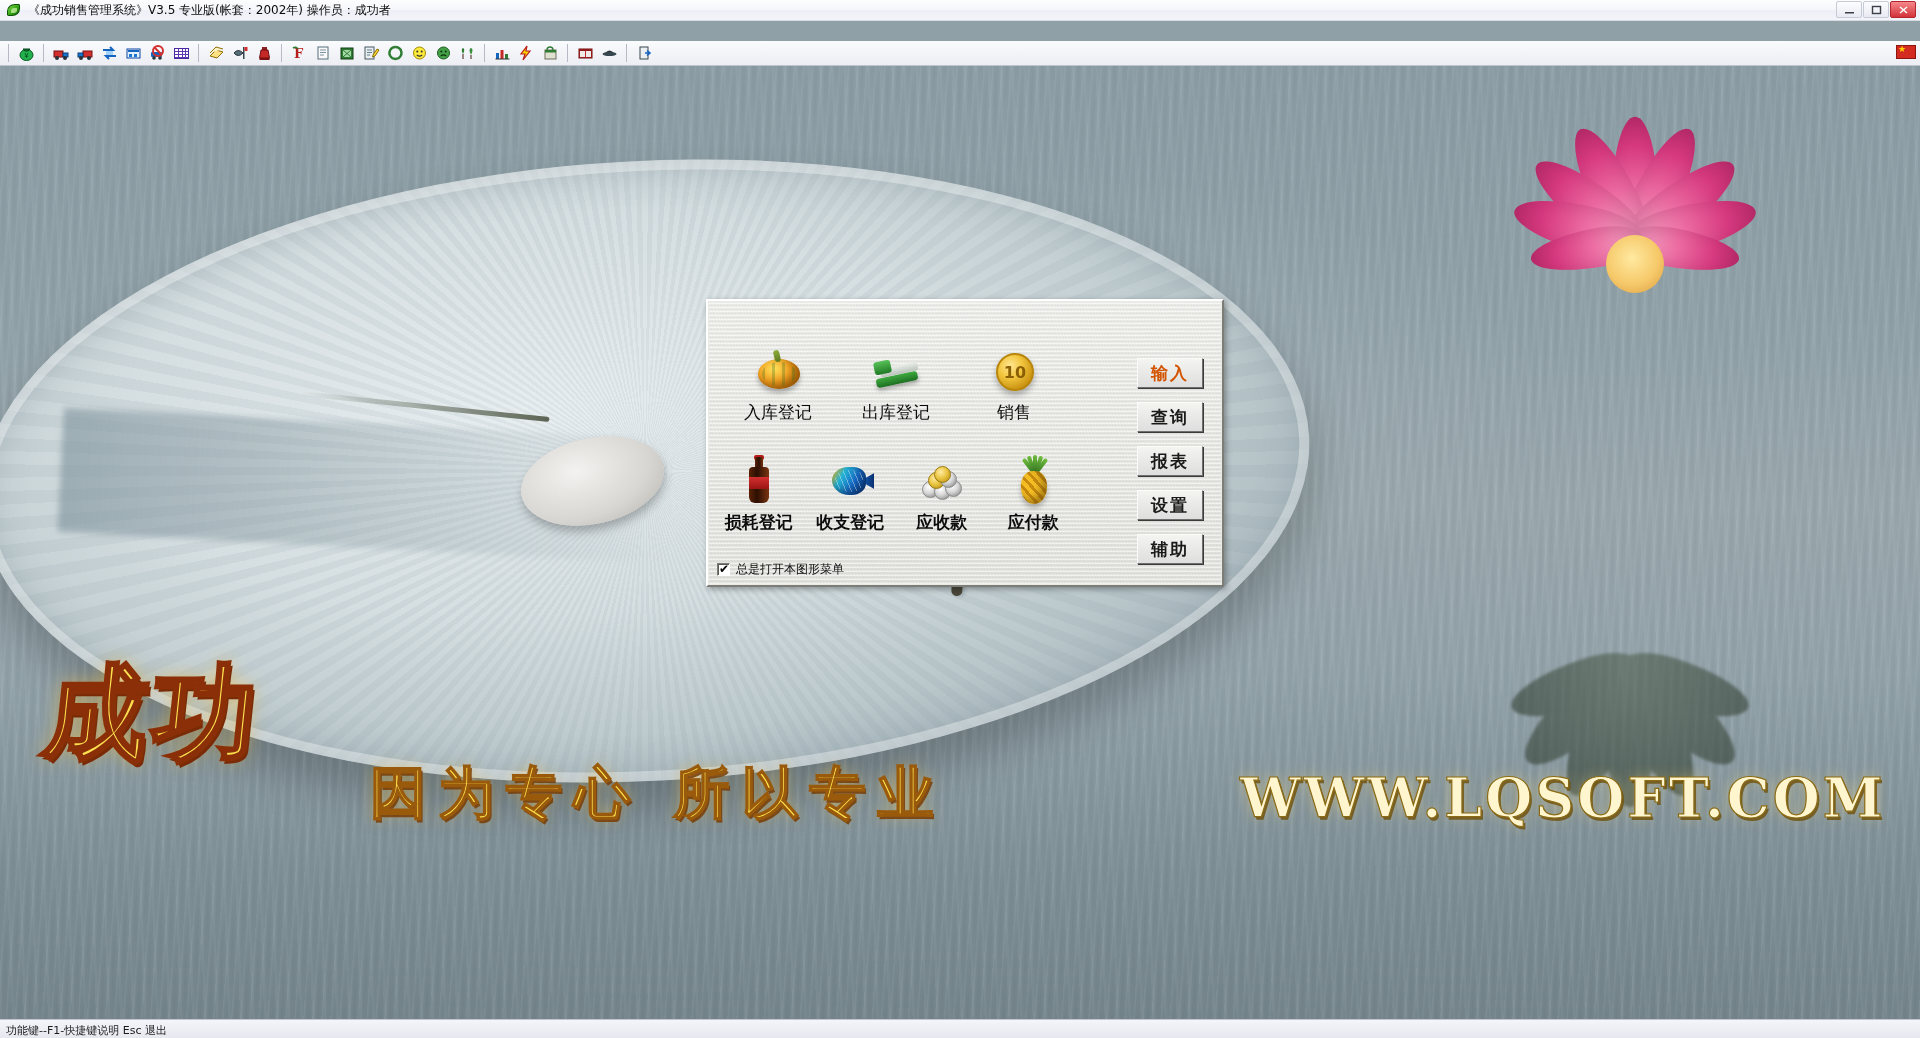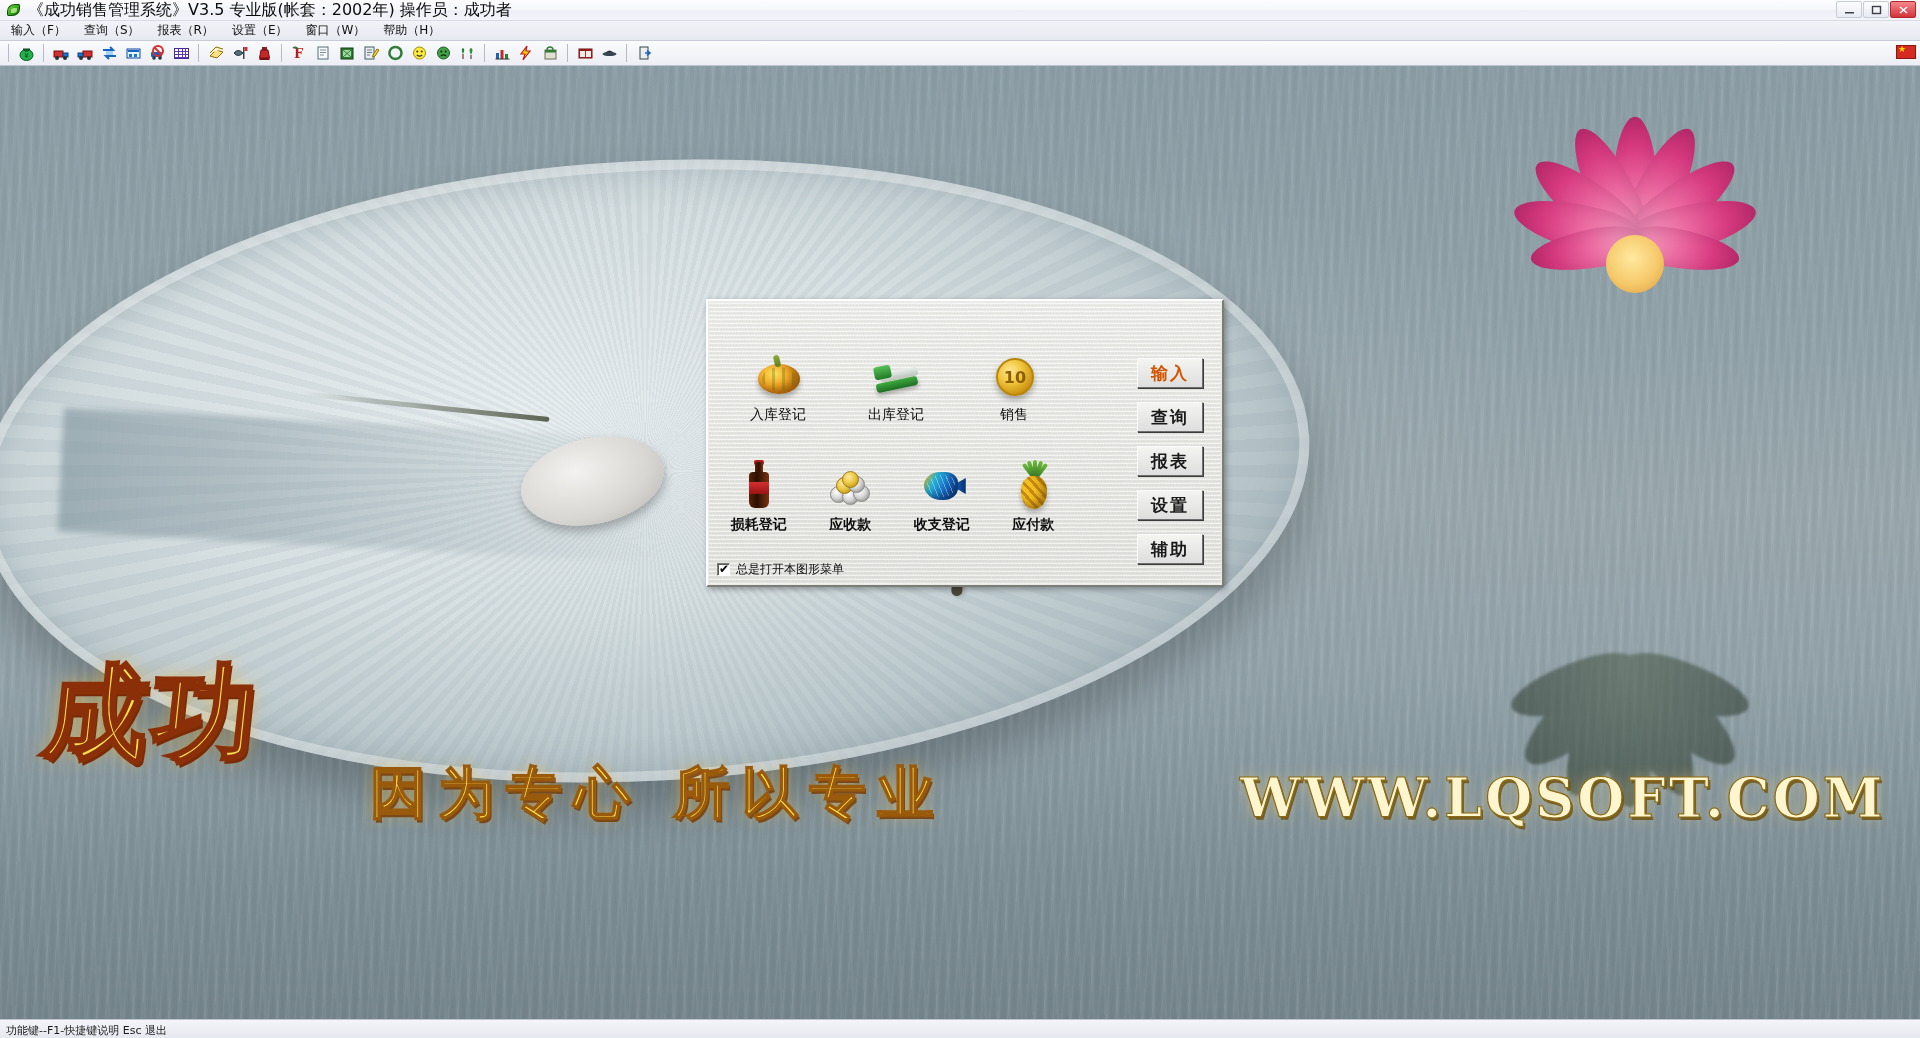--- a/index.html
+++ b/index.html
@@ -24,21 +24,21 @@
     position:absolute; left:1px; top:1px; width:13px; height:12px;
     background:linear-gradient(135deg,#7ddc4a 0%,#35a314 55%,#15690a 100%);
     border-radius:60% 12% 60% 12%;
     border:1px solid #0d5208;
   }
   .tb-icon .leaf:after{
     content:""; position:absolute; left:3px; top:3px; width:6px; height:5px;
     background:#cdf3a9; border-radius:60% 10% 60% 10%; opacity:.75;
   }
   .tb-title{
-    font-size:16px; color:#0b0b0b; white-space:nowrap; letter-spacing:0px;
+    font-size:12px; color:#0b0b0b; white-space:nowrap; letter-spacing:0px;
     font-family:"DejaVu Sans","Liberation Sans",sans-serif;
   }
   .win-btns{ position:absolute; right:4px; top:1px; display:flex; gap:0px; }
   .win-btn{
     width:26px; height:17px; margin-left:1px;
     border:1px solid #c7cbd6; border-radius:2px;
     background:linear-gradient(to bottom,#fdfdff,#e9ebf3);
     display:flex; align-items:center; justify-content:center;
     font-size:9px; color:#33373f; line-height:1;
   }
@@ -212,21 +212,21 @@
   }
   .icon-grid{ position:absolute; left:10px; top:12px; width:360px; }
   .grid-row{ display:flex; }
   .menu-cell{
     width:118px; height:110px; display:flex; flex-direction:column;
     align-items:center; justify-content:flex-end; padding-top:22px;
     cursor:pointer;
   }
   .cell-art{ width:52px; height:52px; position:relative; }
   .cell-label{
-    margin-top:6px; font-size:14px; color:#0c0c0c; white-space:nowrap;
+    margin-top:6px; font-size:17px; color:#0c0c0c; white-space:nowrap;
     font-family:"DejaVu Sans","Liberation Sans",sans-serif; padding:0 2px;
   }
 
   
   .art-pumpkin{
     position:absolute; left:6px; top:16px; width:42px; height:30px; border-radius:50%;
     background:radial-gradient(ellipse at 38% 32%, #ffe05a 0%, #f5a623 42%, #d07b0c 72%, #8a5405 100%);
     box-shadow:inset -6px -4px 10px rgba(90,50,0,.45), 0 4px 5px rgba(0,0,0,.28);
   }
   .art-pumpkin:before{
@@ -390,28 +390,20 @@
           </svg>
       </div>
       <div class="win-btn close">
         <svg width="11" height="10" viewBox="0 0 11 10">
             <path d="M2 2 L9 8 M9 2 L2 8" stroke="#ffffff" stroke-width="1.5" fill="none"></path>
           </svg>
       </div>
     </div>
   </div>
 
-  <div class="menubar">
-    <div class="menu-item">输入（F）</div>
-    <div class="menu-item">查询（S）</div>
-    <div class="menu-item">报表（R）</div>
-    <div class="menu-item">设置（E）</div>
-    <div class="menu-item">窗口（W）</div>
-    <div class="menu-item">帮助（H）</div>
-  </div>
 
   <div class="toolbar">
 
     <div class="tsep"></div>
     <div class="tbtn">
       <svg class="ico" viewBox="0 0 17 16">
           <ellipse cx="8.5" cy="10" rx="6.5" ry="5.5" fill="#22b14c" stroke="#0a5c21"></ellipse>
           <path d="M5 4 h7 l-2 2 h-3 z" fill="#0f7a2c" stroke="#05451a"></path>
           <text x="8.5" y="13" font-size="7" text-anchor="middle" fill="#063d14" font-family="DejaVu Sans">¥</text>
         </svg>
@@ -671,39 +663,39 @@
                   <i class="cap"></i>
                   <i class="neck"></i>
                   <i class="body"></i>
                   <i class="label"></i>
                 </span>
             </span>
             <span class="cell-label">损耗登记</span>
           </div>
           <div class="menu-cell">
             <span class="cell-art">
+              <span class="art-fish">
+                  <i class="tail"></i>
+                  <i class="bd"></i>
+                </span>
+            </span>
+            <span class="cell-label">收支登记</span>
+          </div>
+          <div class="menu-cell">
+            <span class="cell-art">
               <span class="art-coins">
                 <i style="left:2px;  top:14px;"></i>
                 <i style="left:14px; top:16px;"></i>
                 <i style="left:25px; top:13px;"></i>
                 <i class="g" style="left:8px; top:5px;"></i>
                 <i style="left:20px; top:4px;"></i>
                 <i class="g" style="left:14px;top:-1px;"></i>
               </span>
             </span>
             <span class="cell-label">应收款</span>
-          </div>
-          <div class="menu-cell">
-            <span class="cell-art">
-              <span class="art-fish">
-                  <i class="tail"></i>
-                  <i class="bd"></i>
-                </span>
-            </span>
-            <span class="cell-label">收支登记</span>
           </div>
           <div class="menu-cell">
             <span class="cell-art">
               <span class="art-pineapple">
                 <span class="crown">
                   <b style="transform:rotate(-38deg)"></b>
                   <b style="transform:rotate(-20deg)"></b>
                   <b style="transform:rotate(0deg)"></b>
                   <b style="transform:rotate(20deg)"></b>
                   <b style="transform:rotate(38deg)"></b>

